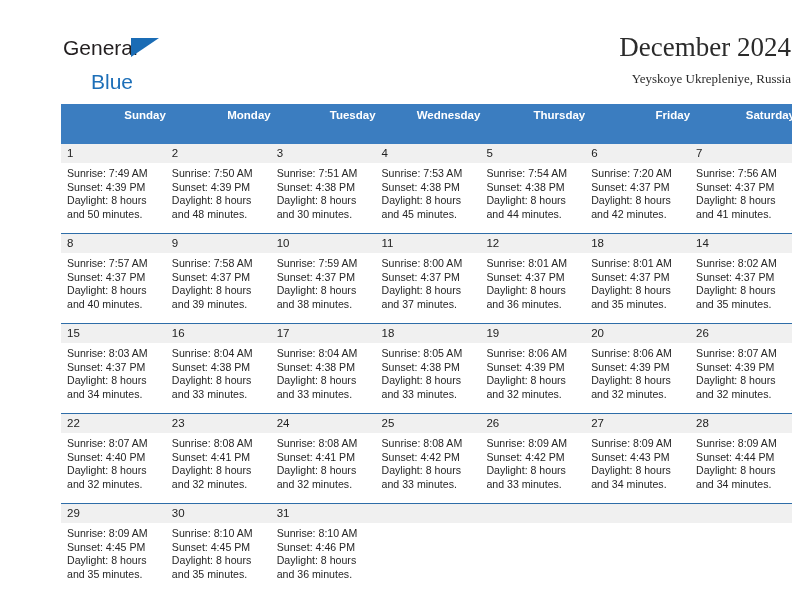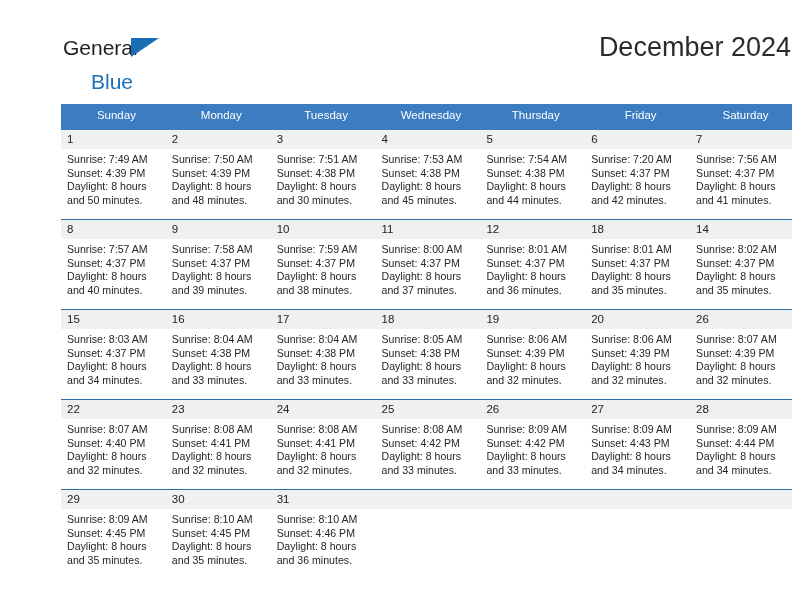--- a/index.html
+++ b/index.html
@@ -65,20 +65,21 @@
     height: 0;
     border-left: 28px solid #1a6cb5;
     border-bottom: 19px solid transparent;
   }
 
   .title-block {
     position: absolute;
     right: 33px;
     top: 30px;
     text-align: right;
+    font-family: Liberation Serif, serif;
   }
   .cal-title {
     font-size: 27px;
     font-weight: normal;
     color: #2b2b2b;
     line-height: 34px;
     white-space: nowrap;
   }
   .cal-subtitle {
     font-size: 13px;
@@ -94,24 +95,24 @@
     position: absolute;
     left: 29px;
     top: 104px;
     width: 734px;
     border-collapse: collapse;
     table-layout: fixed;
   }
   .calendar th {
     background: #3b7dc0;
     color: #ffffff;
-    font-weight: normal;
+    font-weight: bold;
     font-size: 11.5px;
-    text-align: center;
-    padding: 5px 0 9px 6px;
+    text-align: right;
+    padding: 5px 0 23px 6px;
     height: 11px;
     border: none;
   }
   .calendar td {
     vertical-align: top;
     padding: 0;
     border: none;
     width: 104.85px;
     height: 89px;
   }
@@ -155,20 +156,21 @@
   <div class="header">
 
     <div class="logo">
       <span class="logo-general">General</span>
       <span class="logo-triangle"></span>
       <span class="logo-blue">Blue</span>
     </div>
 
     <div class="title-block">
       <div class="cal-title">December 2024</div>
+      <div class="cal-subtitle">Yeyskoye Ukrepleniye, Russia</div>
     </div>
 
   </div>
 
   <table class="calendar">
     <thead>
       <tr>
         <th>Sunday</th>
         <th>Monday</th>
         <th>Tuesday</th>

